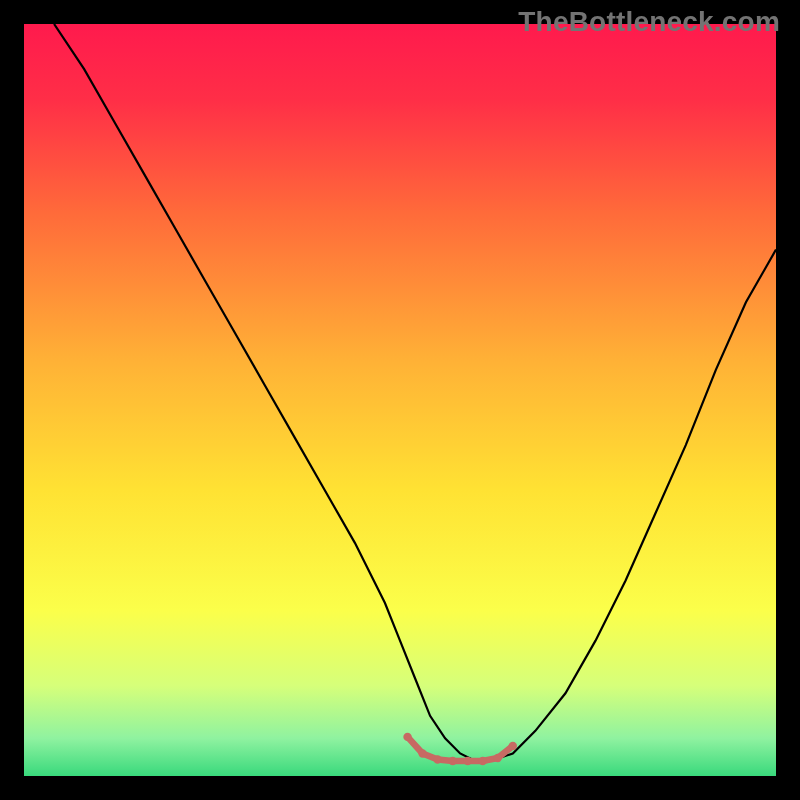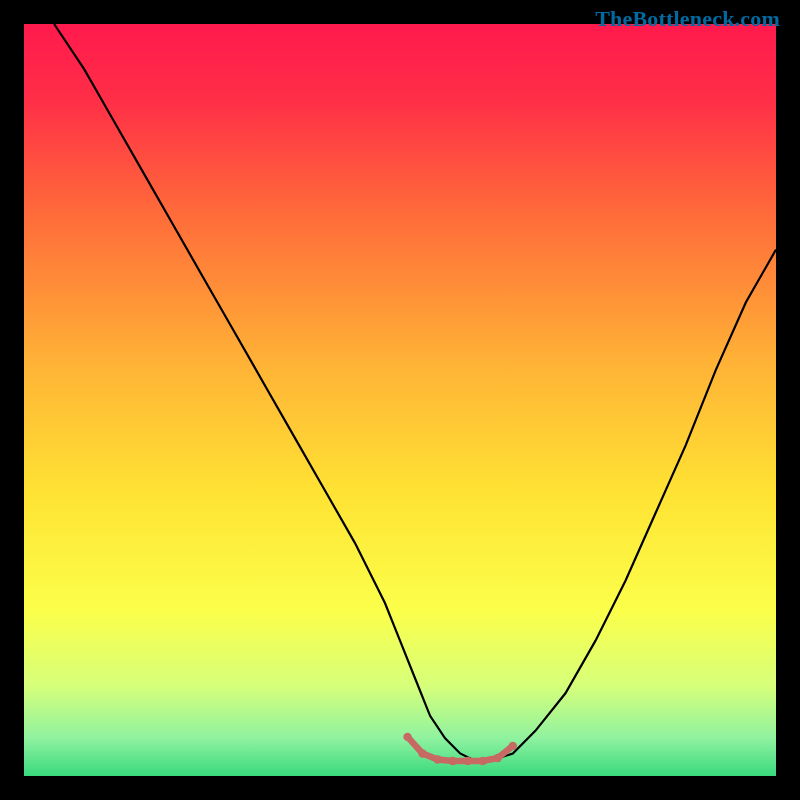--- a/index.html
+++ b/index.html
@@ -16,24 +16,24 @@
     top: 24px;
     width: 752px;
     height: 752px;
   }
   .gradient-bg {
     position: absolute;
     inset: 0;
   }
   .attribution {
     position: absolute;
-    color: #0369a1;
-    font-family: Liberation Serif, serif;
+    color: #737373;
+    font-family: Liberation Sans, sans-serif;
     font-weight: bold;
-    font-size: 22px;
+    font-size: 28px;
     letter-spacing: 0.2px;
   }
 </style>
 </head>
 <body>
 
 <div class="frame">
 
   <div class="plot-area">
     <svg class="gradient-bg" viewBox="0 0 100 100" preserveAspectRatio="none" width="100%" height="100%">

